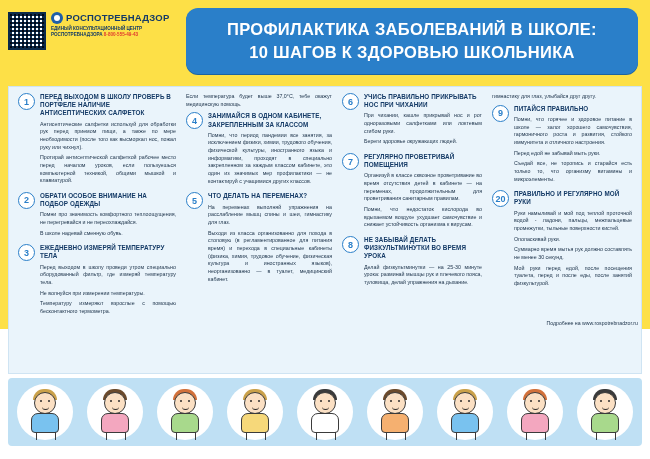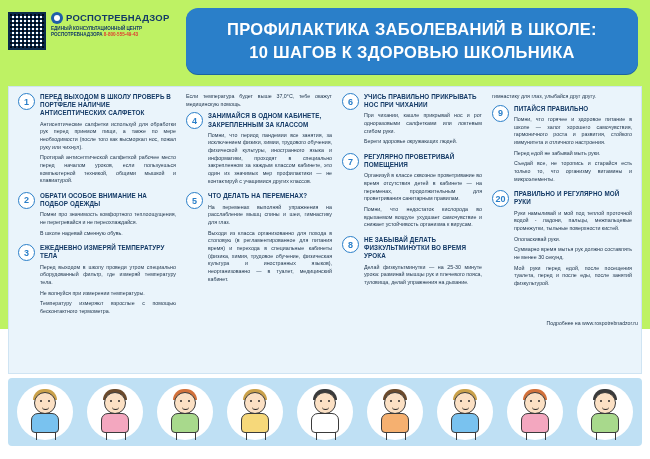--- a/index.html
+++ b/index.html
@@ -2,21 +2,21 @@
 <html><head>
 <meta charset="utf-8">
 <style>
   html,body{margin:0;padding:0;}
   body{
     width:650px;height:459px;overflow:hidden;
     background:#ffffff;
     font-family:"Liberation Sans", sans-serif;
     color:#1b3a5c;
   }
-  .poster{position:relative;width:650px;height:329px;background:#bef264;box-sizing:border-box;}
+  .poster{position:relative;width:650px;height:329px;background:#fde047;box-sizing:border-box;}
 
   
   .header{position:relative;height:84px;padding:6px 8px 0 8px;box-sizing:border-box;display:flex;align-items:flex-start;}
   .brandblock{width:180px;display:flex;align-items:flex-start;gap:5px;padding-top:6px;}
   .qr{width:38px;height:38px;background:
       repeating-linear-gradient(90deg,#0b2a4a 0 2px,#fff 2px 4px),
       repeating-linear-gradient(0deg,#0b2a4a 0 2px,transparent 2px 4px);
       background-blend-mode:multiply;border:2px solid #0b2a4a;box-sizing:border-box;}
   .brandtext{line-height:1.05;}
   .brand-logo-row{display:flex;align-items:center;gap:3px;}

